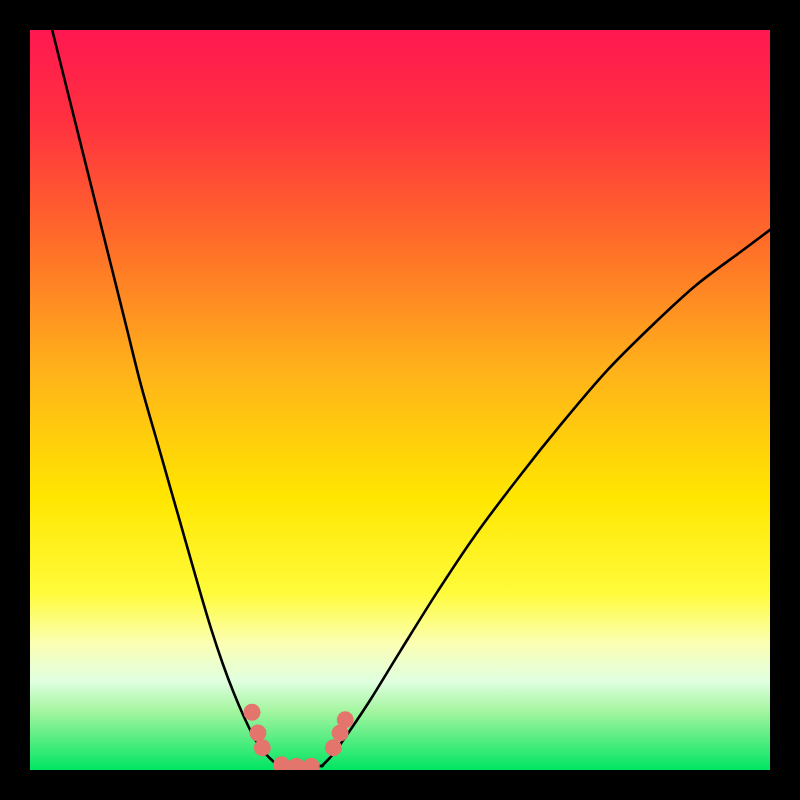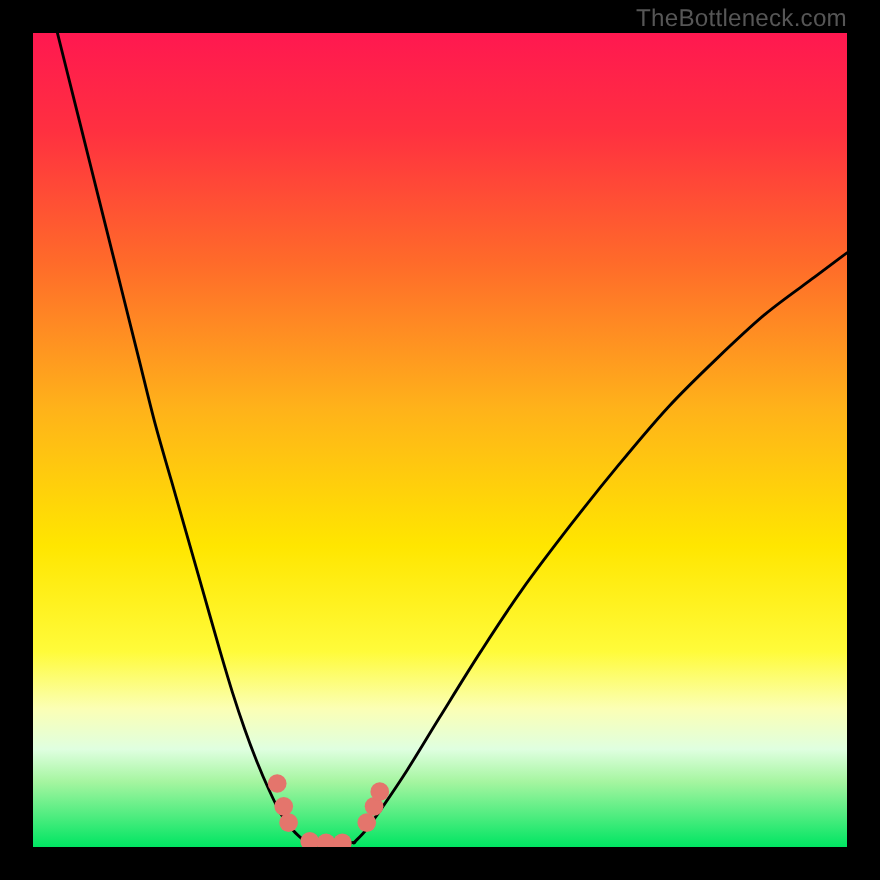--- a/index.html
+++ b/index.html
@@ -77,14 +77,13 @@
           <circle cx="232.36" cy="717.80" r="8.5" fill="#e4756c"></circle>
           <circle cx="251.60" cy="734.82" r="8.5" fill="#e4756c"></circle>
           <circle cx="266.40" cy="736.30" r="8.5" fill="#e4756c"></circle>
           <circle cx="281.20" cy="736.30" r="8.5" fill="#e4756c"></circle>
           <circle cx="303.40" cy="717.80" r="8.5" fill="#e4756c"></circle>
           <circle cx="310.06" cy="703.00" r="8.5" fill="#e4756c"></circle>
           <circle cx="315.24" cy="689.68" r="8.5" fill="#e4756c"></circle>
         </g>
     </svg>
   </div>
-  <div class="watermark">TheBottleneck.com</div>
 </div>
 
 </body></html>

